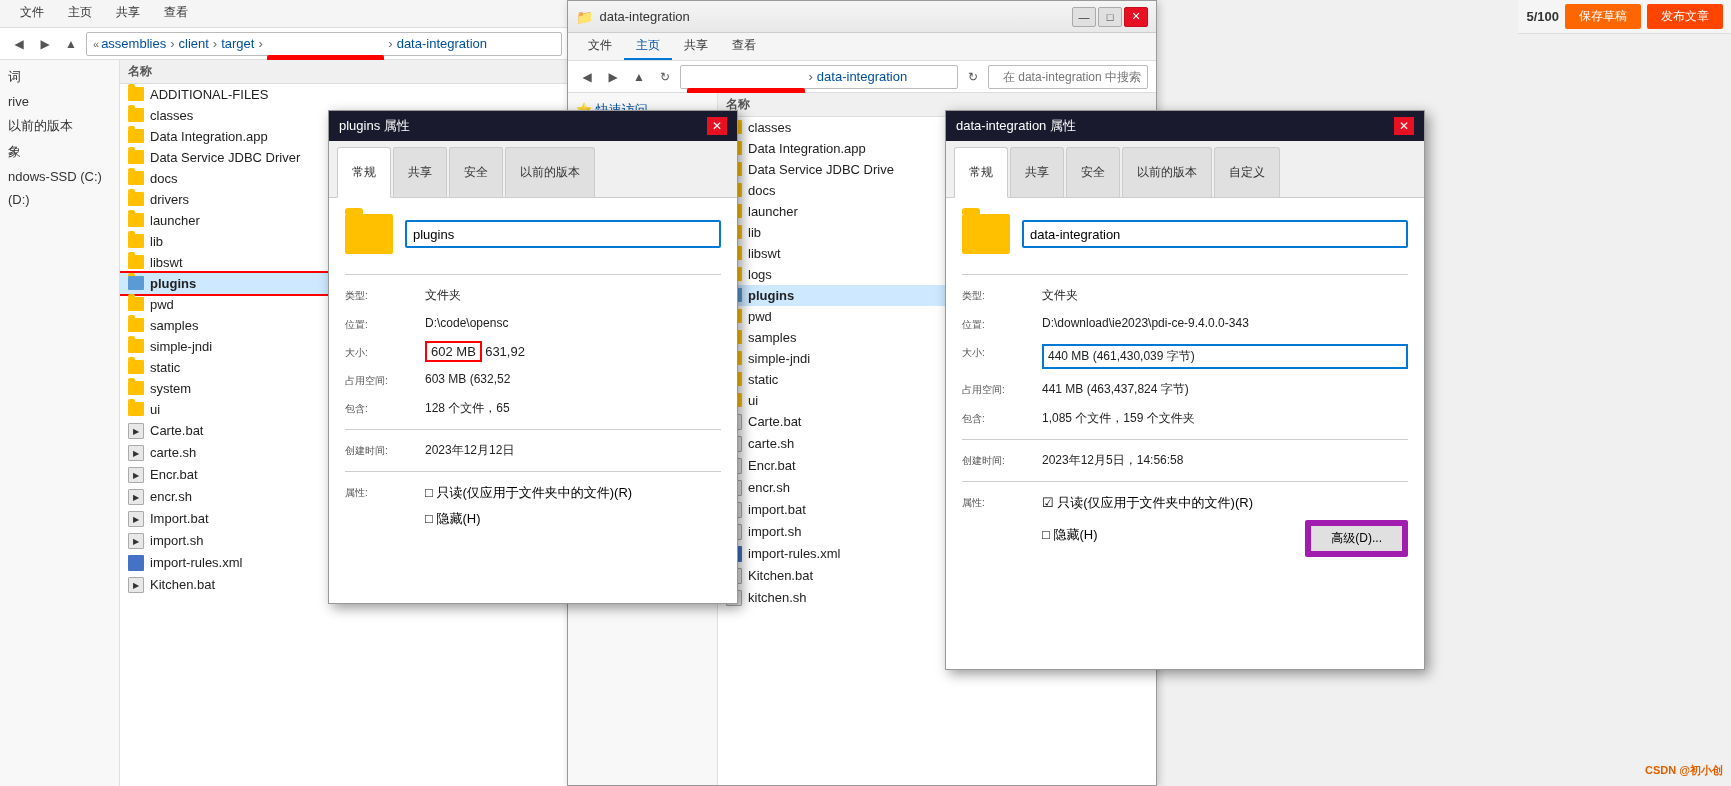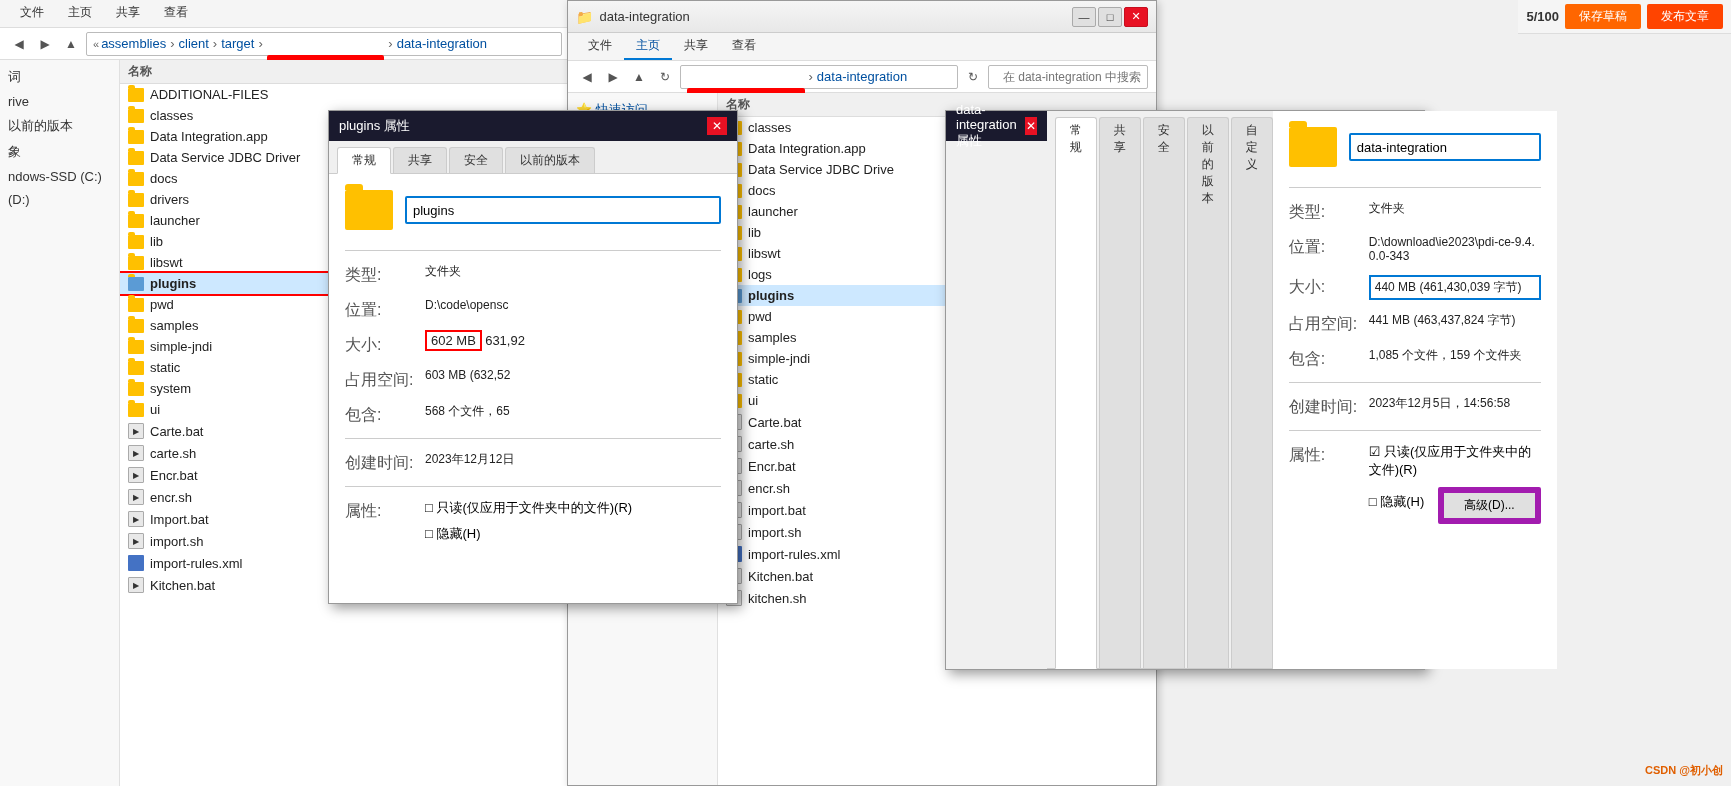--- a/index.html
+++ b/index.html
@@ -149,21 +149,21 @@
       background: #f0f0f0;
       border-bottom: 1px solid #ddd;
       font-size: 12px;
       color: #555;
       font-weight: 600;
     }
 
     .file-item {
       padding: 3px 8px;
       display: flex;
-      align-items: flex-end;
+      align-items: flex-start;
       gap: 6px;
       cursor: pointer;
       font-size: 12px;
       color: #222;
     }
     .file-item.selected { background: #cde8ff; }
     .file-item.selected-red { background: #cde8ff; outline: 2px solid #ff0000; }
 
     .folder-icon {
       width: 16px; height: 14px;
@@ -226,21 +226,21 @@
     .dlg-tabs {
       display: flex;
       background: #f0f0f0;
       border-bottom: 1px solid #ccc;
       padding-top: 6px;
       padding-left: 8px;
       gap: 2px;
     }
 
     .dlg-tab {
-      padding: 4px 14px;
+      padding: 16px 14px;
       background: #e0e0e0;
       border: 1px solid #ccc;
       border-bottom: none;
       cursor: pointer;
       font-size: 12px;
       color: #333;
       border-radius: 3px 3px 0 0;
     }
 
     .dlg-tab.active {
@@ -290,21 +290,21 @@
 
     .dlg-row {
       display: flex;
       margin-bottom: 12px;
       align-items: flex-start;
     }
 
     .dlg-label {
       width: 80px;
       color: #555;
-      font-size: 16px;
+      font-size: 10px;
       padding-top: 2px;
       flex-shrink: 0;
     }
 
     .dlg-value {
       flex: 1;
       font-size: 12px;
       color: #222;
       word-break: break-all;
     }
@@ -733,21 +733,21 @@
         <span style="border:2px solid #ff0000;padding:1px 4px;">602 MB</span>
         <span>631,92</span>
       </span>
     </div>
     <div class="dlg-row">
       <span class="dlg-label">占用空间:</span>
       <span class="dlg-value">603 MB (632,52</span>
     </div>
     <div class="dlg-row">
       <span class="dlg-label">包含:</span>
-      <span class="dlg-value">568 个文件，65</span>
+      <span class="dlg-value">128 个文件，65</span>
     </div>
     <hr class="dlg-divider">
     <div class="dlg-row">
       <span class="dlg-label">创建时间:</span>
       <span class="dlg-value">2023年12月12日</span>
     </div>
     <hr class="dlg-divider">
     <div class="dlg-row">
       <span class="dlg-label">属性:</span>
       <div>
@@ -755,21 +755,21 @@
           <span>□ 只读(仅应用于文件夹中的文件)(R)</span>
         </div>
         <div class="checkbox-row">
           <span>□ 隐藏(H)</span>
         </div>
       </div>
     </div>
   </div>
 </div>
 
-<div class="window dlg2" style="display:flex;flex-direction:row;">
+<div class="window dlg2" style="display:flex;flex-direction:column;">
   <div class="dlg-title">
     <span class="dlg-title-text">data-integration 属性</span>
     <button class="dlg-close">✕</button>
   </div>
   <div class="dlg-tabs">
     <div class="dlg-tab active">常规</div>
     <div class="dlg-tab">共享</div>
     <div class="dlg-tab">安全</div>
     <div class="dlg-tab">以前的版本</div>
     <div class="dlg-tab">自定义</div>

